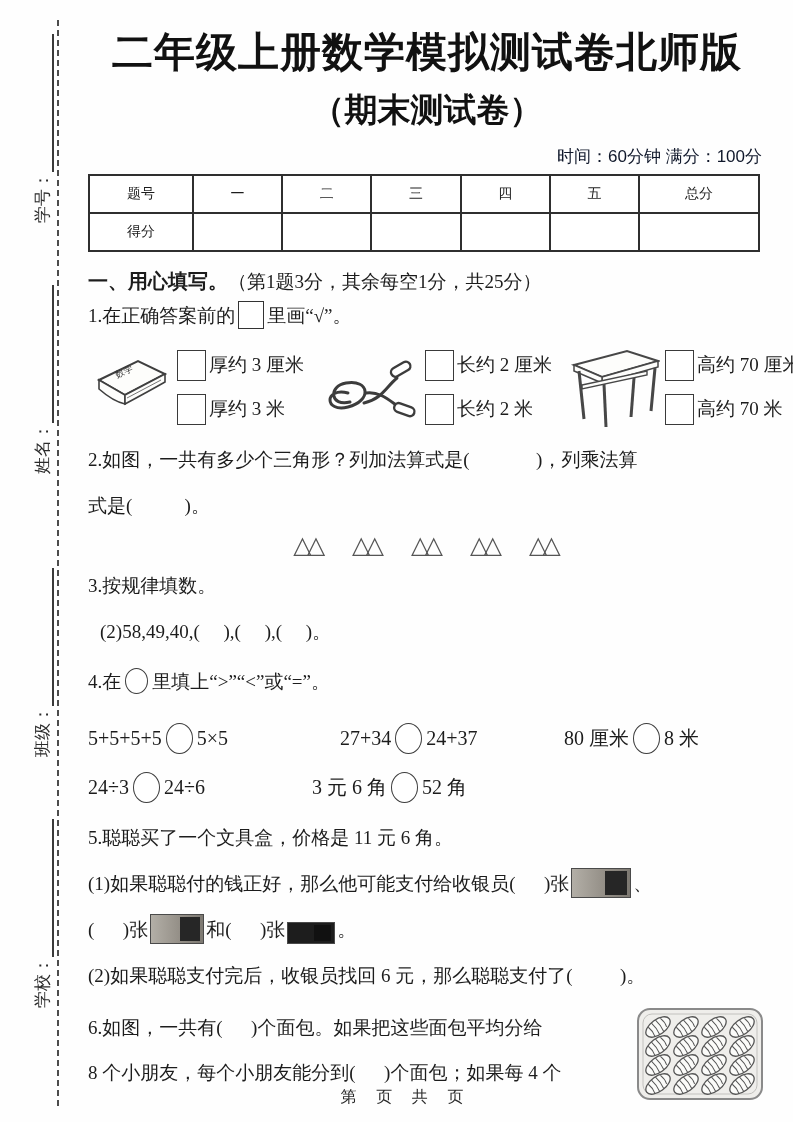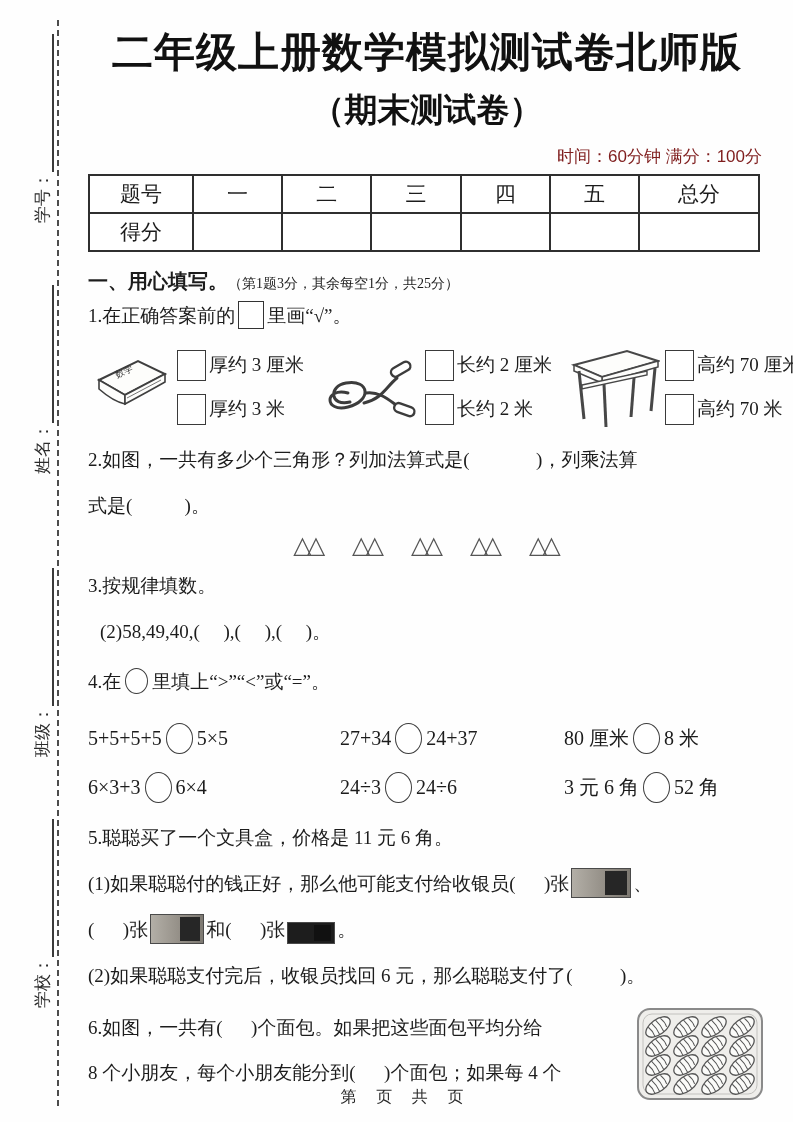--- a/index.html
+++ b/index.html
@@ -24,30 +24,30 @@
   .seal-field.f3{margin-left:94px;}
   .seal-field.f4{margin-left:62px;}
 
   
   .content{position:absolute;left:88px;top:0;width:678px;}
   .title{margin-top:25px;text-align:center;font-family:"Liberation Sans","DejaVu Sans",sans-serif;
          font-weight:bold;font-size:41px;letter-spacing:1px;color:#111;}
   .subtitle{margin-top:8px;text-align:center;font-family:"Liberation Sans","DejaVu Sans",sans-serif;
             font-weight:bold;font-size:33px;color:#111;}
   .meta{margin-top:12px;text-align:right;font-size:17px;padding-right:4px;
-        font-family:"Liberation Sans","DejaVu Sans",sans-serif;color:#7f1d1d;}
+        font-family:"Liberation Sans","DejaVu Sans",sans-serif;color:#0f172a;}
 
   table.score{border-collapse:collapse;width:672px;margin-top:6px;table-layout:fixed;}
-  table.score td{border:2px solid #2f2f2f;height:34px;text-align:center;font-size:21px;background:#fff;}
+  table.score td{border:2px solid #2f2f2f;height:34px;text-align:center;font-size:14px;background:#fff;}
   td.c-first{width:100px;}
   td.c-last{width:116px;}
 
   .sec-head{margin-top:16px;white-space:pre-wrap;}
   .sec-head .b{font-family:"Liberation Sans","DejaVu Sans",sans-serif;font-weight:bold;font-size:20px;}
-  .sec-head .n{font-size:14px;}
+  .sec-head .n{font-size:19px;}
 
   .qline{font-size:19px;line-height:42px;white-space:pre-wrap;}
   .qline.tall{line-height:46px;}
 
   .inline-box{display:inline-block;width:24px;height:26px;border:1.5px solid #333;background:#fff;
               vertical-align:-7px;margin:0 3px;}
   .cmp-circle{display:inline-block;width:25px;height:29px;border:1.6px solid #3d3d3d;border-radius:50%;
               background:#fff;vertical-align:-9px;margin:0 4px;}
   .cmp-circle.small{width:21px;height:24px;vertical-align:-6px;}
 
@@ -246,25 +246,20 @@
           <span class="cmp-circle"></span>
           <span>24+37</span>
         </div>
       <div class="q4-cell q4-c3">
           <span>80 厘米</span>
           <span class="cmp-circle"></span>
           <span>8 米</span>
         </div>
     </div>
     <div class="q4-row">
-      <div class="q4-cell q4-c1">
-          <span>6×3+3</span>
-          <span class="cmp-circle"></span>
-          <span>6×4</span>
-        </div>
       <div class="q4-cell q4-c2">
           <span>24÷3</span>
           <span class="cmp-circle"></span>
           <span>24÷6</span>
         </div>
       <div class="q4-cell q4-c3">
           <span>3 元 6 角</span>
           <span class="cmp-circle"></span>
           <span>52 角</span>
         </div>

